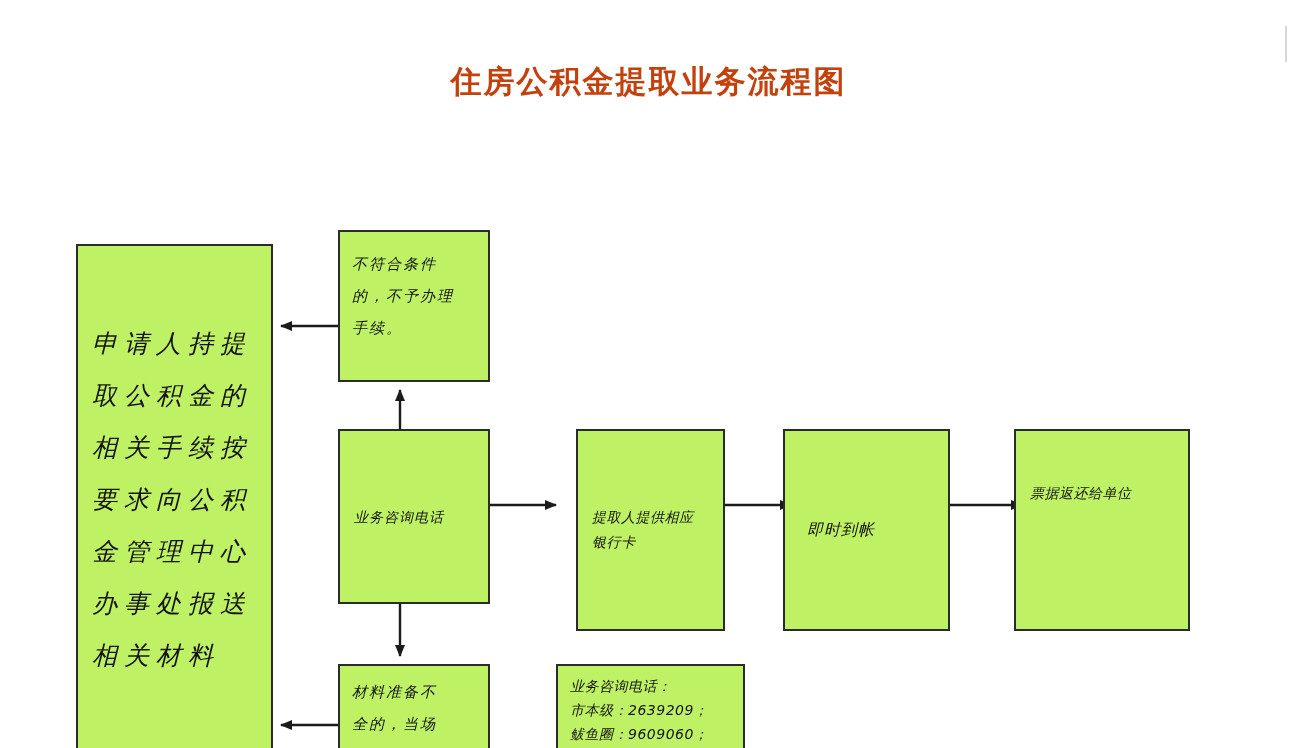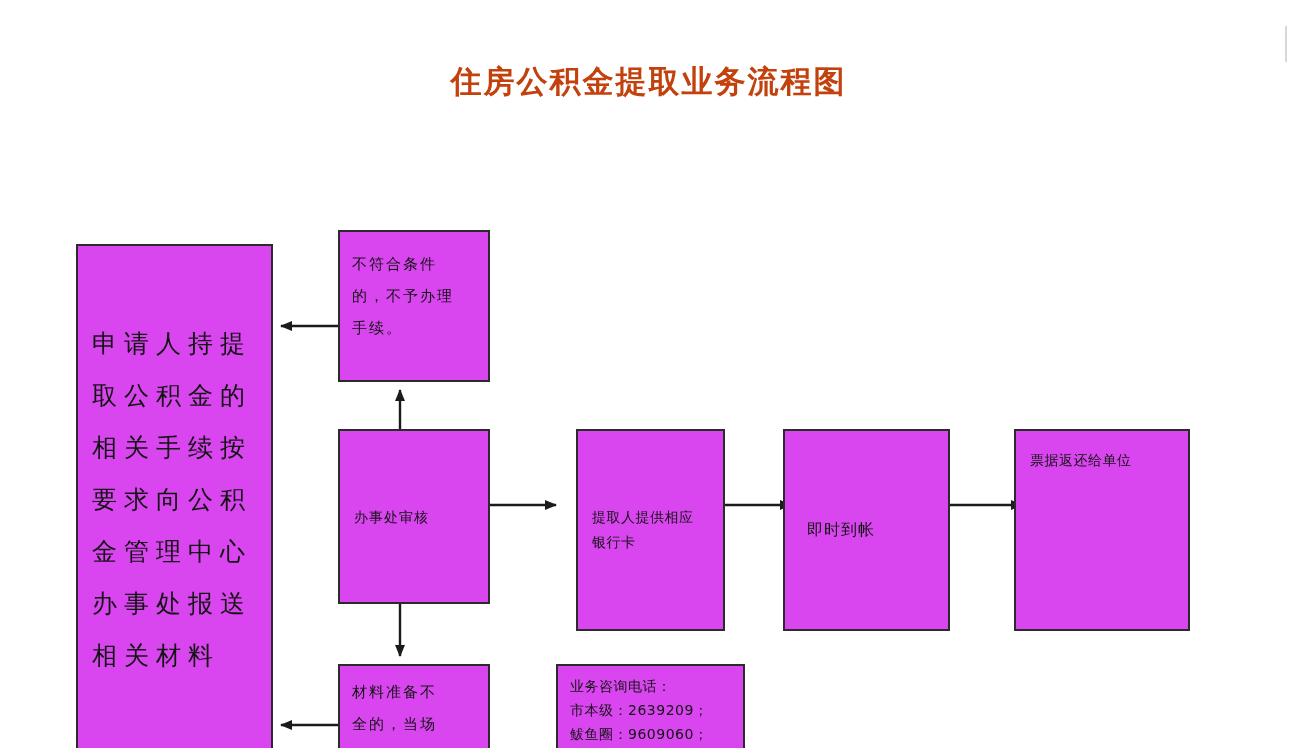--- a/index.html
+++ b/index.html
@@ -30,25 +30,26 @@
     font-size: 31px;
     font-weight: bold;
     letter-spacing: 2px;
     color: #c2410c;
     font-family: "DejaVu Sans", "Liberation Sans", sans-serif;
   }
   .node {
     position: absolute;
     box-sizing: border-box;
     border: 2px solid #2b2b2b;
-    background: #d946ef;
+    background: #bef264;
     display: flex;
     align-items: center;
     justify-content: flex-start;
     color: #131313;
+    font-style: italic;
   }
   .node .txt {
     display: block;
     width: 100%;
     white-space: pre-line;
   }
 
   
   #node-apply {
     left: 76px; top: 244px;
@@ -113,21 +114,21 @@
     letter-spacing: 1px;
     text-align: left;
   }
 
   #node-receipt {
     left: 1014px; top: 429px;
     width: 176px; height: 202px;
     align-items: flex-start;
   }
   #node-receipt .txt {
-    padding: 19px 6px 0 14px;
+    padding: 52px 6px 0 14px;
     font-size: 14px;
     line-height: 20px;
     letter-spacing: 0.5px;
     text-align: left;
   }
 
   #node-incomplete {
     left: 338px; top: 664px;
     width: 152px; height: 110px;
     align-items: flex-start;
@@ -210,21 +211,21 @@
 相关材料</span>
   </div>
 
   <div class="node" id="node-reject">
     <span class="txt">不符合条件
 的，不予办理
 手续。</span>
   </div>
 
   <div class="node" id="node-review">
-    <span class="txt">办事处审核</span>
+    <span class="txt">业务咨询电话</span>
   </div>
 
   <div class="node" id="node-bankcard">
     <span class="txt">提取人提供相应
 银行卡</span>
   </div>
 
   <div class="node" id="node-arrival">
     <span class="txt">即时到帐</span>
   </div>

